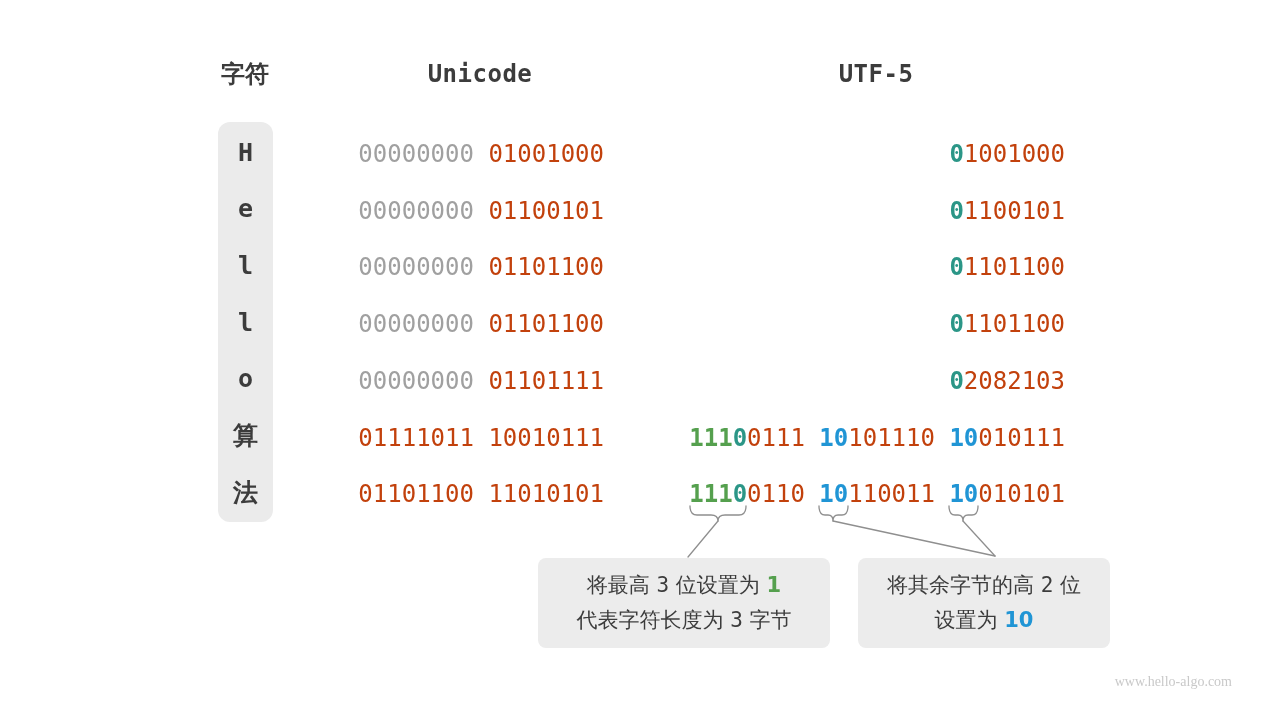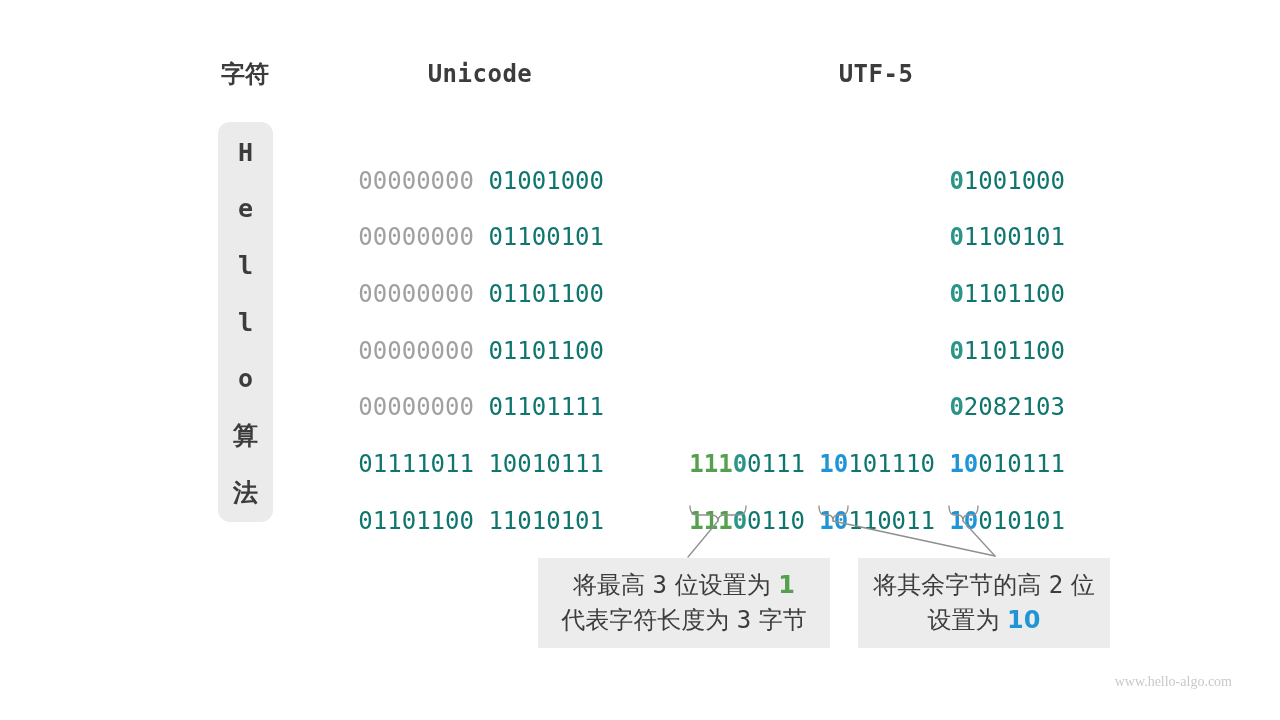--- a/index.html
+++ b/index.html
@@ -16,38 +16,38 @@
   .hdr-utf8{left:876px;}
   
   .char-col-bg{position:absolute;left:218px;top:122px;width:55px;height:400px;
                background:#ebebeb;border-radius:12px;}
   
   .row{position:absolute;left:0;width:100%;height:57px;}
   .cell-char{position:absolute;left:218px;width:55px;height:100%;
              display:flex;align-items:center;justify-content:center;
              font-family:"DejaVu Sans Mono","DejaVu Sans",sans-serif;
              font-weight:bold;font-size:25px;}
-  .cell-bin{position:absolute;top:14px;height:100%;display:flex;align-items:flex-end;
+  .cell-bin{position:absolute;top:2px;height:100%;display:flex;align-items:center;
             font-family:"DejaVu Sans Mono",monospace;font-size:24px;white-space:pre;}
   .cell-unicode{right:676px;}
   .cell-utf8{right:215px;}
   
-  .p-dark{color:#0f766e;}
+  .p-dark{color:#c2410c;}
   .p-gray{color:#a0a0a0;}
   .p-teal{color:#2b9687;font-weight:bold;}
   .p-green{color:#55a04e;font-weight:bold;}
   .p-blue{color:#2095d5;font-weight:bold;}
   .p-num{font-family:"DejaVu Sans Mono",monospace;color:#3c3c3c;}
   .p-text{color:#3c3c3c;}
   
   .overlay{position:absolute;left:0;top:0;width:1280px;height:720px;pointer-events:none;}
   
-  .callout{position:absolute;background:#ececec;border-radius:0;
+  .callout{position:absolute;background:#ececec;border-radius:8px;
            display:flex;flex-direction:column;align-items:center;justify-content:center;
-           font-size:24px;line-height:35px;color:#3c3c3c;text-align:center;white-space:pre;}
+           font-size:21px;line-height:35px;color:#3c3c3c;text-align:center;white-space:pre;}
   .callout-left{left:538px;top:558px;width:292px;height:90px;}
   .callout-right{left:858px;top:558px;width:252px;height:90px;}
   
   .watermark{position:absolute;right:48px;top:674px;
              font-family:Liberation Serif, serif;font-size:14px;color:#c9c9c9;}
 </style>
 </head>
 <body>
 
 <div id="canvas">

